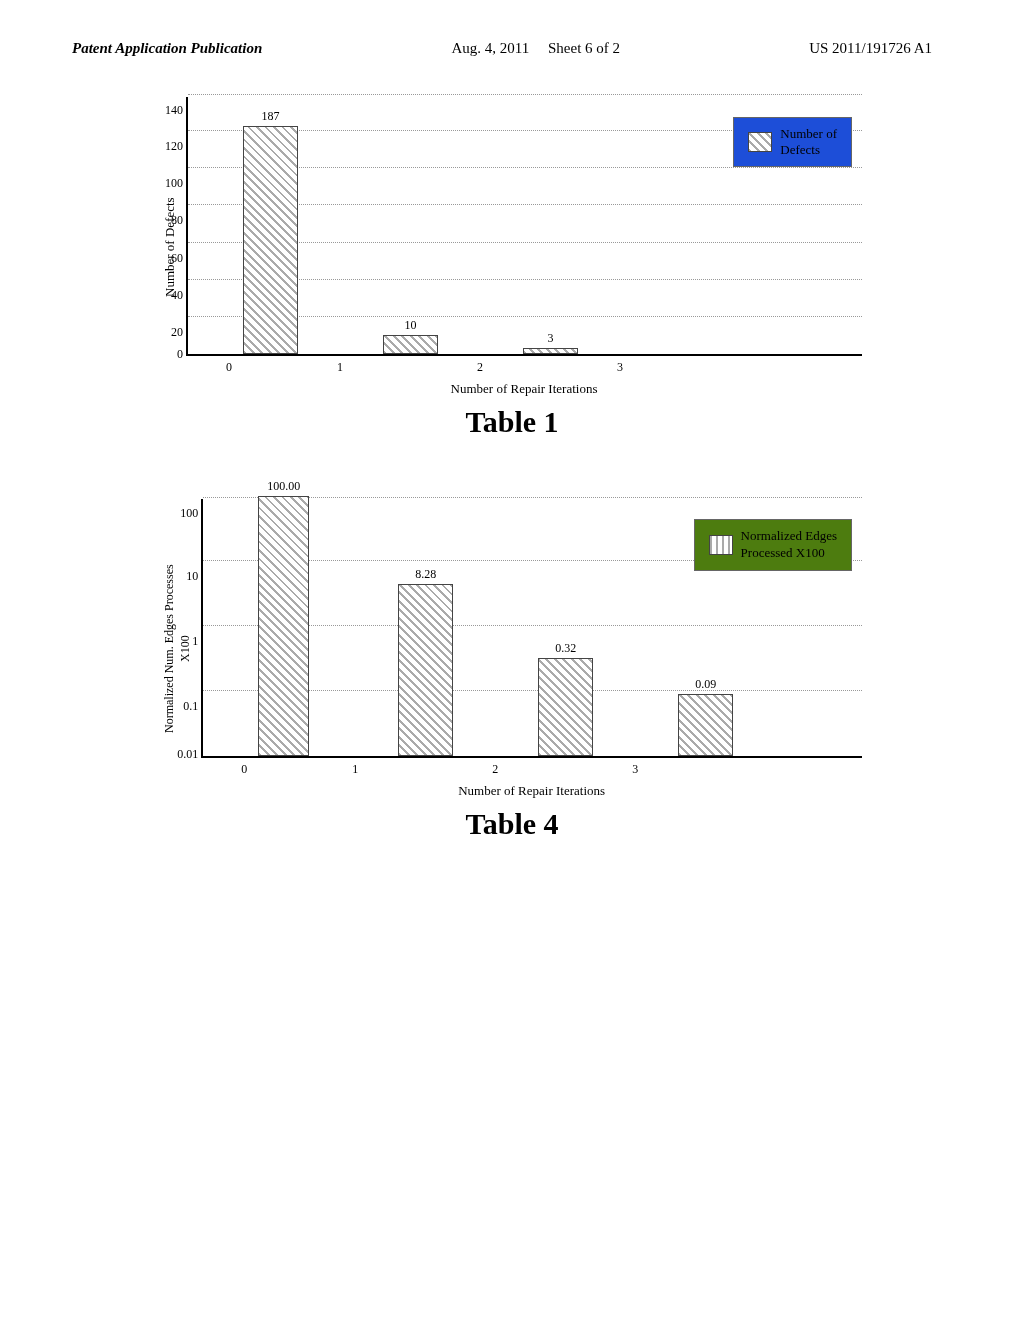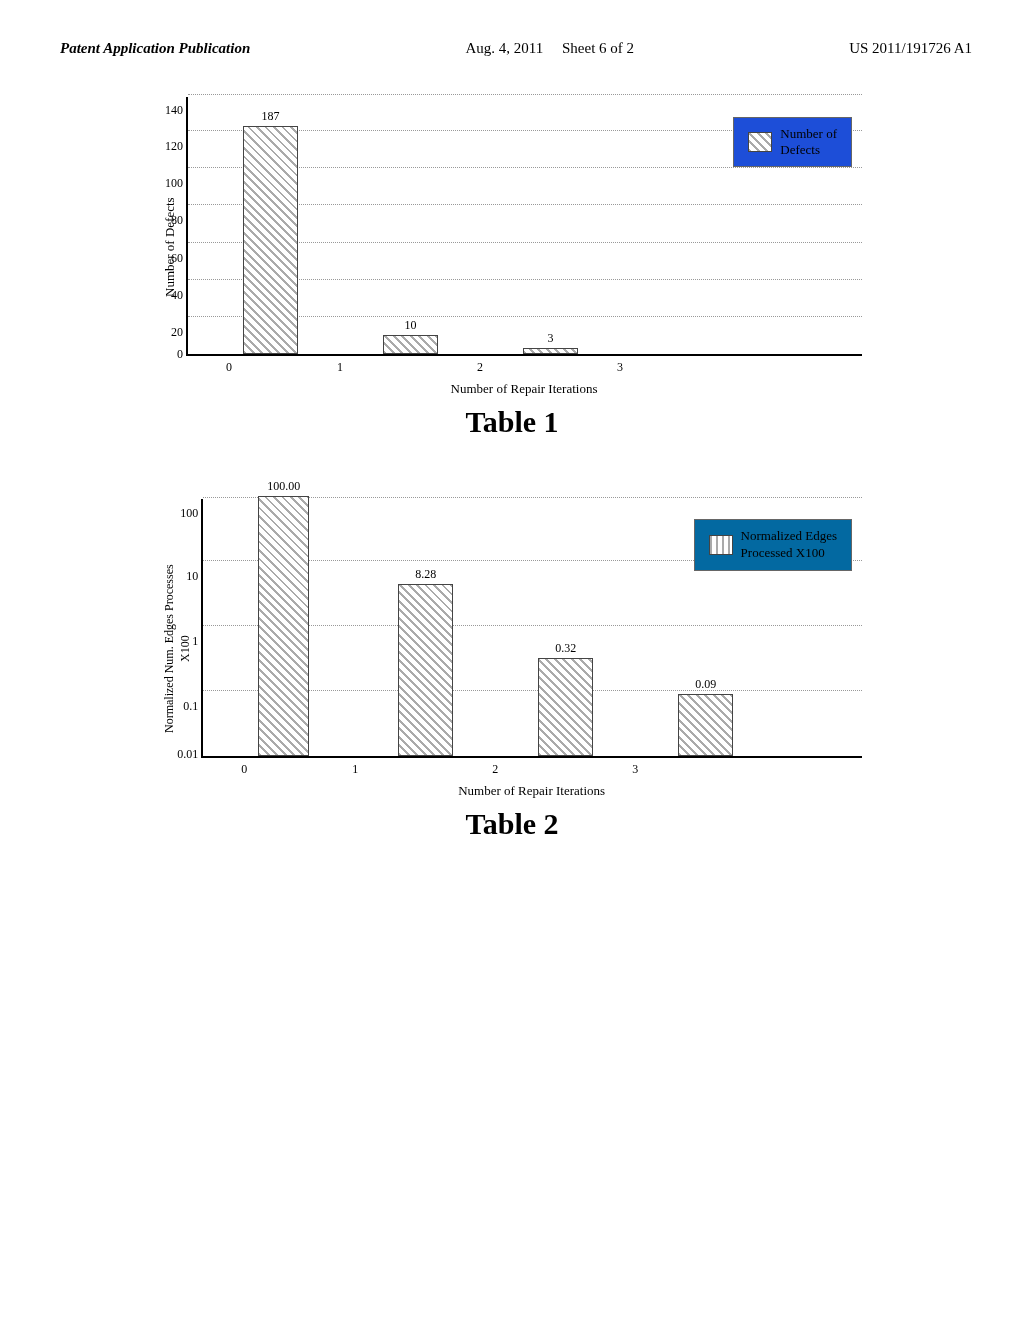--- a/index.html
+++ b/index.html
@@ -9,22 +9,23 @@
       background: #fff;
       font-family: 'Times New Roman', Times, serif;
       position: relative;
       overflow: hidden;
     }
 
     .page-header {
       display: flex;
       justify-content: space-between;
       align-items: center;
-      padding: 40px 52px 20px 60px;
+      padding: 40px 92px 20px 60px;
       font-size: 15px;
+      margin-left: 12px;
     }
 
     .header-left {
       font-weight: bold;
       font-style: italic;
     }
 
     .header-center {
       text-align: center;
       font-size: 15px;
@@ -226,32 +227,32 @@
             border: 1px solid #444;">
             <span style="position:absolute; top:-18px; left:50%; transform:translateX(-50%); font-size:12px;">0.32</span>
           </div>
 
           <div style="position:absolute; bottom:0; left:475px; width:55px; height:62px;
             background: repeating-linear-gradient(45deg, #aaa, #aaa 2px, #fff 2px, #fff 6px);
             border: 1px solid #444;">
             <span style="position:absolute; top:-18px; left:50%; transform:translateX(-50%); font-size:12px;">0.09</span>
           </div>
 
-          <div style="position:absolute; right:10px; top:20px; border:1px solid #666; background:#0369a1; padding:8px 14px; font-size:13px; display:flex; align-items:center; gap:8px;">
+          <div style="position:absolute; right:10px; top:20px; border:1px solid #666; background:#4d7c0f; padding:8px 14px; font-size:13px; display:flex; align-items:center; gap:8px;">
             <div style="width:24px; height:20px; background: repeating-linear-gradient(90deg, #aaa, #aaa 2px, #fff 2px, #fff 6px); border:1px solid #444; flex-shrink:0;"></div>
             <span style="line-height:1.3;">Normalized Edges<br>Processed X100</span>
           </div>
         </div>
 
         <div style="display:flex; padding-left:2px; margin-top:4px;">
           <div style="width:82px; text-align:center; font-size:12px;">0</div>
           <div style="width:140px; text-align:center; font-size:12px;">1</div>
           <div style="width:140px; text-align:center; font-size:12px;">2</div>
           <div style="width:140px; text-align:center; font-size:12px;">3</div>
         </div>
         <div style="text-align:center; font-size:13px; margin-top:6px;">Number of Repair Iterations</div>
       </div>
     </div>
 
-    <div class="chart-title">Table 2</div>
+    <div class="chart-title">Table 4</div>
   </div>
 
 </div>
 
 </body></html>

